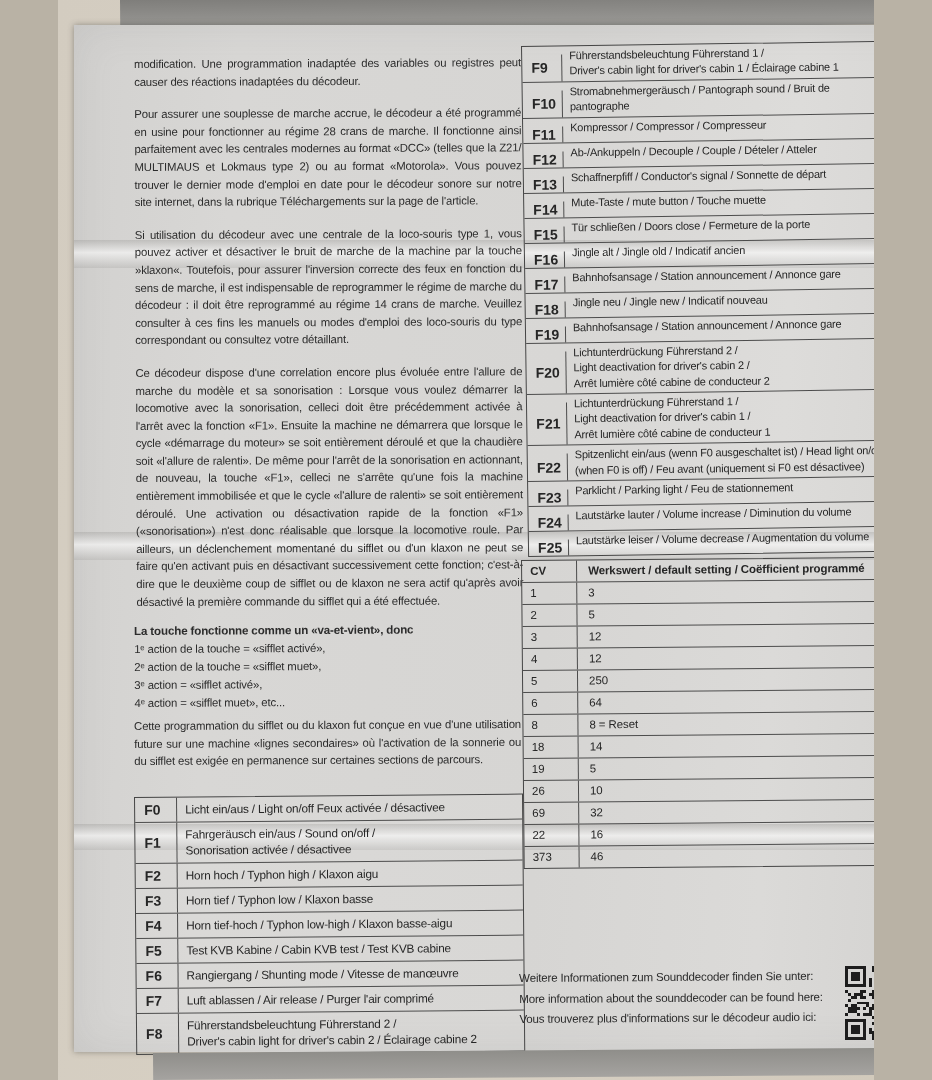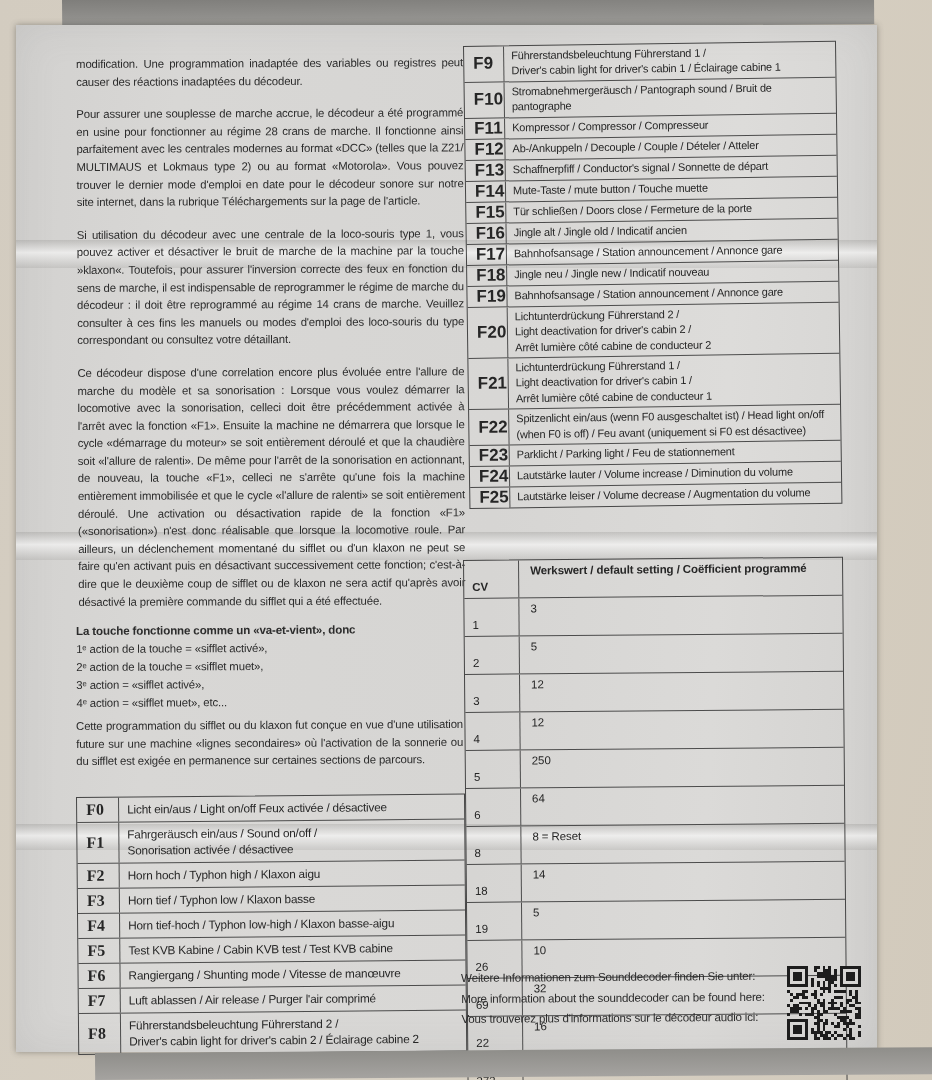--- a/index.html
+++ b/index.html
@@ -2,21 +2,21 @@
 <html><head>
 <meta charset="utf-8">
 <style>
   html,body{margin:0;padding:0;}
   body{
     font-family:"Liberation Sans","DejaVu Sans",sans-serif;
     background:#b9b2a5;
   }
   .photo{
     position:relative;
-    width:932px;height:1080px;
+    width:816px;height:1080px;
     margin:0 auto;
     overflow:hidden;
     background:linear-gradient(100deg,#d3ccc0 0%,#d8d1c4 50%,#d2cabc 100%);
   }
   
   .shadow-top{
     position:absolute;left:62px;top:0;width:812px;height:31px;
     background:linear-gradient(180deg,#7f7e7b,#9c9b98);
     transform:rotate(-0.5deg);transform-origin:left top;
   }
@@ -62,38 +62,38 @@
   .ftable .fkey{
     flex:0 0 42px;border-right:1px solid #4c4c4c;
     font-weight:bold;display:flex;align-items:center;
     padding-left:9px;box-sizing:border-box;
   }
   .ftable .fdesc{
     flex:1;white-space:pre-line;
     box-sizing:border-box;
   }
   #ftable-left{left:76px;top:797px;width:387px;transform:rotate(-0.5deg);transform-origin:left top;}
-  #ftable-left .fkey{font-size:16px;font-family:Liberation Serif, serif;}
+  #ftable-left .fkey{font-size:14px;}
   #ftable-left .fdesc{font-size:11.8px;line-height:16px;padding:4px 8px;letter-spacing:-0.2px;}
   #ftable-right{left:463px;top:46px;width:371px;transform:rotate(-0.8deg);transform-origin:left top;}
-  #ftable-right .fkey{flex-basis:40px;font-size:17px;}
+  #ftable-right .fkey{flex-basis:40px;font-size:14px;margin-top:8px;}
   #ftable-right .fdesc{font-size:11px;line-height:15.1px;padding:2.4px 7px;letter-spacing:-0.2px;}
 
   
   #cvtable{
     position:absolute;left:463px;top:560px;width:378px;
     border:1.2px solid #454545;color:#262626;
     transform:rotate(-0.5deg);transform-origin:left top;
   }
   #cvtable .cvrow{display:flex;border-top:1px solid #4c4c4c;}
   #cvtable .cvrow:first-child{border-top:none;}
   #cvtable .cvrow.header{font-weight:bold;}
   #cvtable .cv-key{
     flex:0 0 55px;border-right:1px solid #4c4c4c;
-    padding:19px 0 3px 8px;box-sizing:border-box;
+    padding:3px 0 3px 8px;box-sizing:border-box;
     font-size:11.5px;line-height:15px;
   }
   #cvtable .cv-val{flex:1;padding:3px 0 3px 11px;font-size:11.5px;line-height:15px;letter-spacing:-0.1px;}
 
   
   .footer{
     position:absolute;left:461px;top:968px;width:322px;color:#2c2c2c;
     transform:rotate(-0.4deg);transform-origin:left top;
   }
   .footer div{font-size:11.6px;line-height:20.5px;letter-spacing:-0.2px;}

